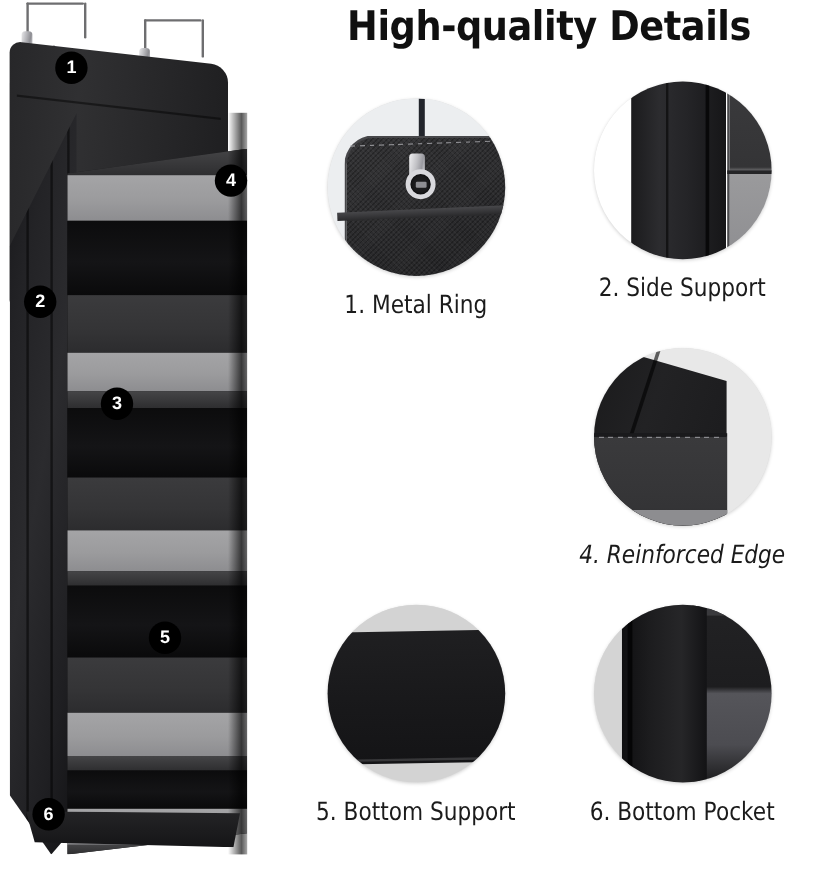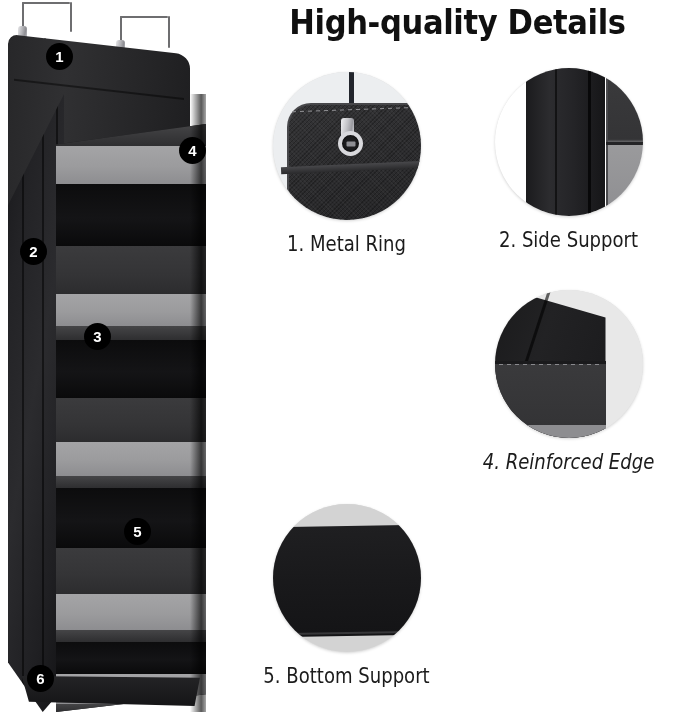--- a/index.html
+++ b/index.html
@@ -348,21 +348,21 @@
     <div class="badge" style="left:124px; top:518px;">5</div>
     <div class="badge" style="left:27px;  top:665px;">6</div>
   </div>
 
   <div class="right-panel">
 
     <div class="title">High-quality Details</div>
 
     <div class="detail-grid">
 
-      <div class="cell" style="left:0; top:4px;">
+      <div class="cell" style="left:0; top:14px;">
         <div class="circle-wrap">
           <div class="art">
             <div class="a1-bg"></div>
             <div class="a1-gap"></div>
             <div class="a1-fabric"></div>
             <div class="a1-stitch-top"></div>
             <div class="a1-seam"></div>
             <div class="a1-ring-plate"></div>
             <div class="a1-ring">
               <div class="a1-ring-inner"></div>
@@ -405,16 +405,29 @@
         <div class="circle-wrap">
           <div class="art">
             <div class="a5-bg"></div>
             <div class="a5-black"></div>
             <div class="a5-line"></div>
           </div>
         </div>
         <div class="cell-label">5. Bottom Support</div>
       </div>
 
+      <div class="cell" style="left:222px; top:436px;">
+        <div class="circle-wrap">
+          <div class="art">
+            <div class="a6-bg"></div>
+            <div class="a6-inner"></div>
+            <div class="a6-inner-top"></div>
+            <div class="a6-shadow"></div>
+            <div class="a6-wall"></div>
+            <div class="a6-edge"></div>
+          </div>
+        </div>
+        <div class="cell-label">6. Bottom Pocket</div>
+      </div>
 
     </div>
   </div>
 </div>
 
 </body></html>

